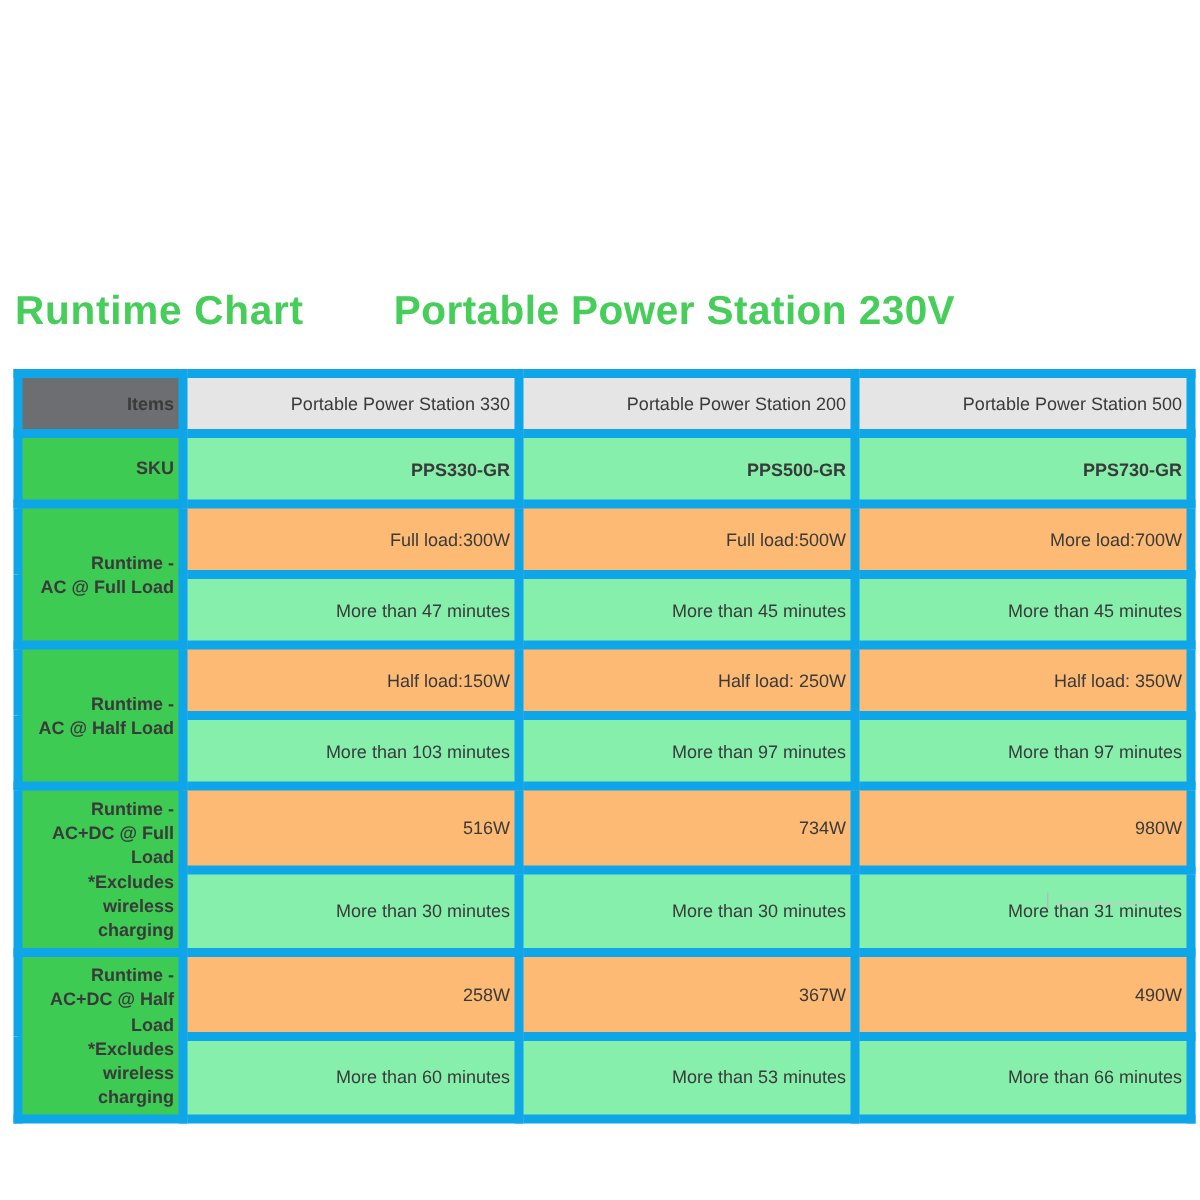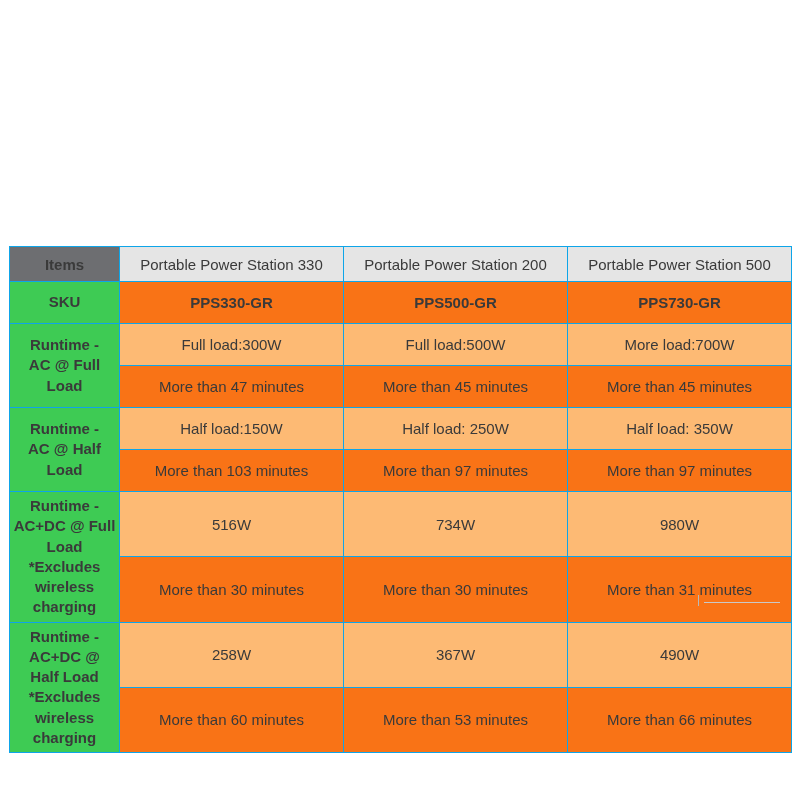--- a/index.html
+++ b/index.html
@@ -46,24 +46,24 @@
     left: 9px;
     width: 782px;
     border-collapse: collapse;
     table-layout: fixed;
   }
   table.runtime col.c0 { width: 110px; }
   table.runtime col.c1 { width: 224px; }
   table.runtime col.c2 { width: 224px; }
   table.runtime col.c3 { width: 224px; }
   table.runtime td, table.runtime th {
-    border: 1px solid #0ea5e9;
-    text-align: center;
+    border: 6px solid #0ea5e9;
+    text-align: right;
     vertical-align: middle;
-    font-size: 15px;
+    font-size: 12px;
     color: #3a3a3a;
     padding: 4px 3px;
   }
   .hdr {
     background: #e5e5e5;
     color: #ffffff;
     font-weight: normal;
     font-size: 9.5px;
     height: 26px;
   }
@@ -79,21 +79,21 @@
     font-weight: bold;
     font-size: 9px;
     line-height: 1.35;
     margin-top: 39px;
   }
   .cell-light {
     background: #fdba74;
     height: 33px;
   }
   .cell-dark {
-    background: #f97316;
+    background: #86efac;
     height: 33px;
     margin-top: 40px;
   }
   .cell-bold {
     font-weight: bold;
   }
   .footnote {
     position: absolute;
     top: 588px;
     left: 9px;
@@ -123,20 +123,24 @@
     width: 76px;
     height: 1px;
     background: #c9c9c9;
   }
 </style>
 </head>
 <body>
 
 <div class="page">
 
+  <div class="title-row">
+    <div class="title-main">Runtime Chart</div>
+    <div class="title-sub">Portable Power Station 230V</div>
+  </div>
 
   <table class="runtime">
     <colgroup>
       <col class="c0">
         <col class="c1">
         <col class="c2">
         <col class="c3">
     </colgroup>
     <thead>
       <tr>

